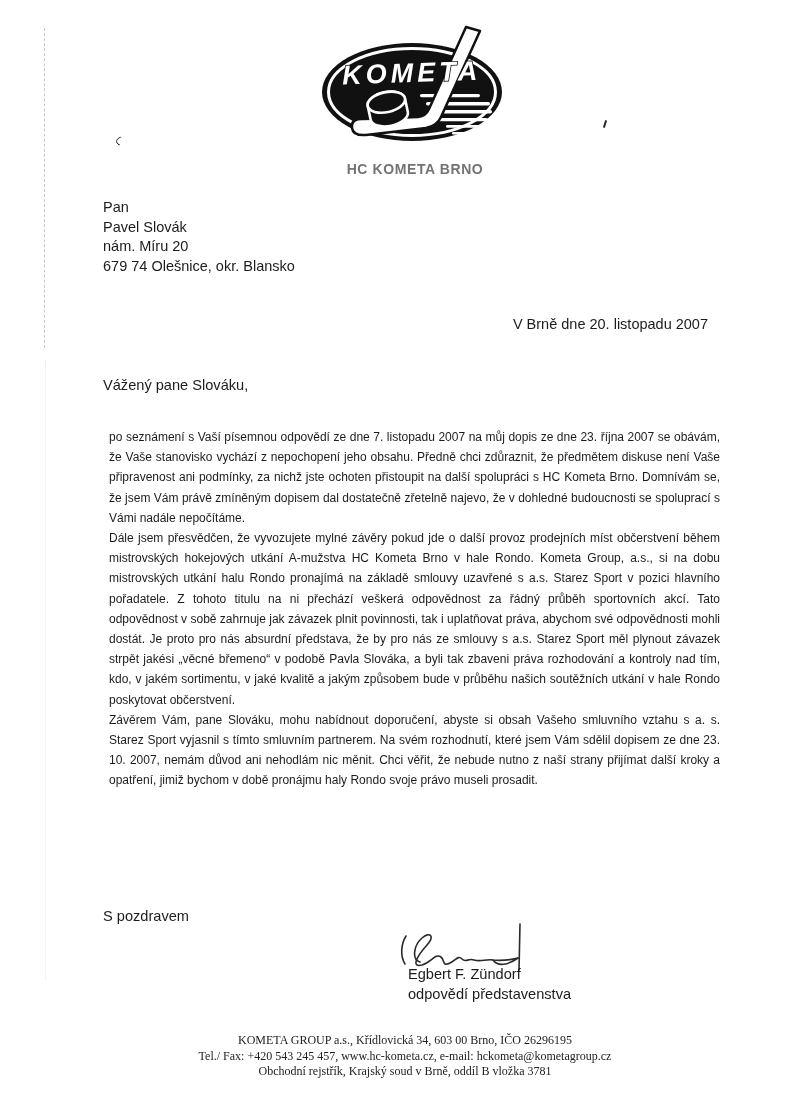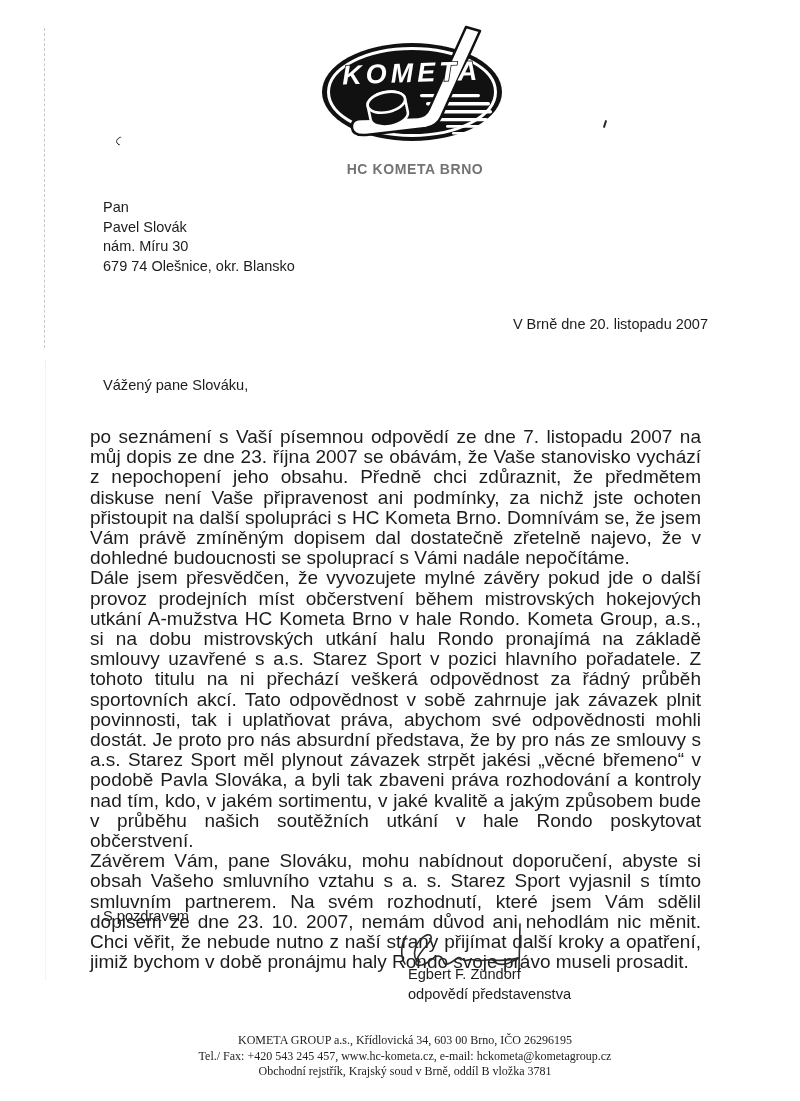--- a/index.html
+++ b/index.html
@@ -38,22 +38,22 @@
     text-align:center;font-size:14px;font-weight:bold;
     letter-spacing:.6px;color:#737373;
   }
   
   .recipient{position:absolute;left:103px;top:198px;font-size:14.5px;line-height:19.5px;}
   
   .dateline{position:absolute;right:92px;top:316px;font-size:14.5px;}
   
   .salutation{position:absolute;left:103px;top:377px;font-size:14.6px;}
   .body-text{
-    position:absolute;left:90px;top:427px;width:611px;
-    font-size:19px;line-height:20.2px;text-align:justify;
+    position:absolute;left:109px;top:427px;width:611px;
+    font-size:12px;line-height:20.2px;text-align:justify;
   }
   .body-text p{margin:0;}
   
   .valediction{position:absolute;left:103px;top:908px;font-size:14.6px;}
   .signature{position:absolute;left:398px;top:918px;width:150px;height:62px;}
   .signer-name{position:absolute;left:408px;top:966px;font-size:14.6px;}
   .signer-title{position:absolute;left:408px;top:986px;font-size:14.6px;}
   
   .footer{
     position:absolute;left:0;top:1033px;width:810px;
@@ -98,21 +98,21 @@
         <ellipse cx="88" cy="78" rx="19" ry="10" fill="#111" stroke="#fff" stroke-width="2.6"></ellipse>
       </g>
     </svg>
   </div>
 
   <div class="org-name">HC KOMETA BRNO</div>
 
   <div class="recipient">
     <div>Pan</div>
     <div>Pavel Slovák</div>
-    <div>nám. Míru 30</div>
+    <div>nám. Míru 20</div>
     <div>679 74 Olešnice, okr. Blansko</div>
   </div>
 
   <div class="dateline">V Brně dne 20. listopadu 2007</div>
 
   <div class="salutation">Vážený pane Slováku,</div>
 
   <div class="body-text">
     <p>po seznámení s Vaší písemnou odpovědí ze dne 7. listopadu 2007 na můj dopis ze dne 23. října 2007 se obávám, že Vaše stanovisko vychází z nepochopení jeho obsahu. Předně chci zdůraznit, že předmětem diskuse není Vaše připravenost ani podmínky, za nichž jste ochoten přistoupit na další spolupráci s HC Kometa Brno. Domnívám se, že jsem Vám právě zmíněným dopisem dal dostatečně zřetelně najevo, že v dohledné budoucnosti se spoluprací s Vámi nadále nepočítáme.</p>
     <p>Dále jsem přesvědčen, že vyvozujete mylné závěry pokud jde o další provoz prodejních míst občerstvení během mistrovských hokejových utkání A-mužstva HC Kometa Brno v hale Rondo. Kometa Group, a.s., si na dobu mistrovských utkání halu Rondo pronajímá na základě smlouvy uzavřené s a.s. Starez Sport v pozici hlavního pořadatele. Z tohoto titulu na ni přechází veškerá odpovědnost za řádný průběh sportovních akcí. Tato odpovědnost v sobě zahrnuje jak závazek plnit povinnosti, tak i uplatňovat práva, abychom své odpovědnosti mohli dostát. Je proto pro nás absurdní představa, že by pro nás ze smlouvy s a.s. Starez Sport měl plynout závazek strpět jakési „věcné břemeno“ v podobě Pavla Slováka, a byli tak zbaveni práva rozhodování a kontroly nad tím, kdo, v jakém sortimentu, v jaké kvalitě a jakým způsobem bude v průběhu našich soutěžních utkání v hale Rondo poskytovat občerstvení.</p>

